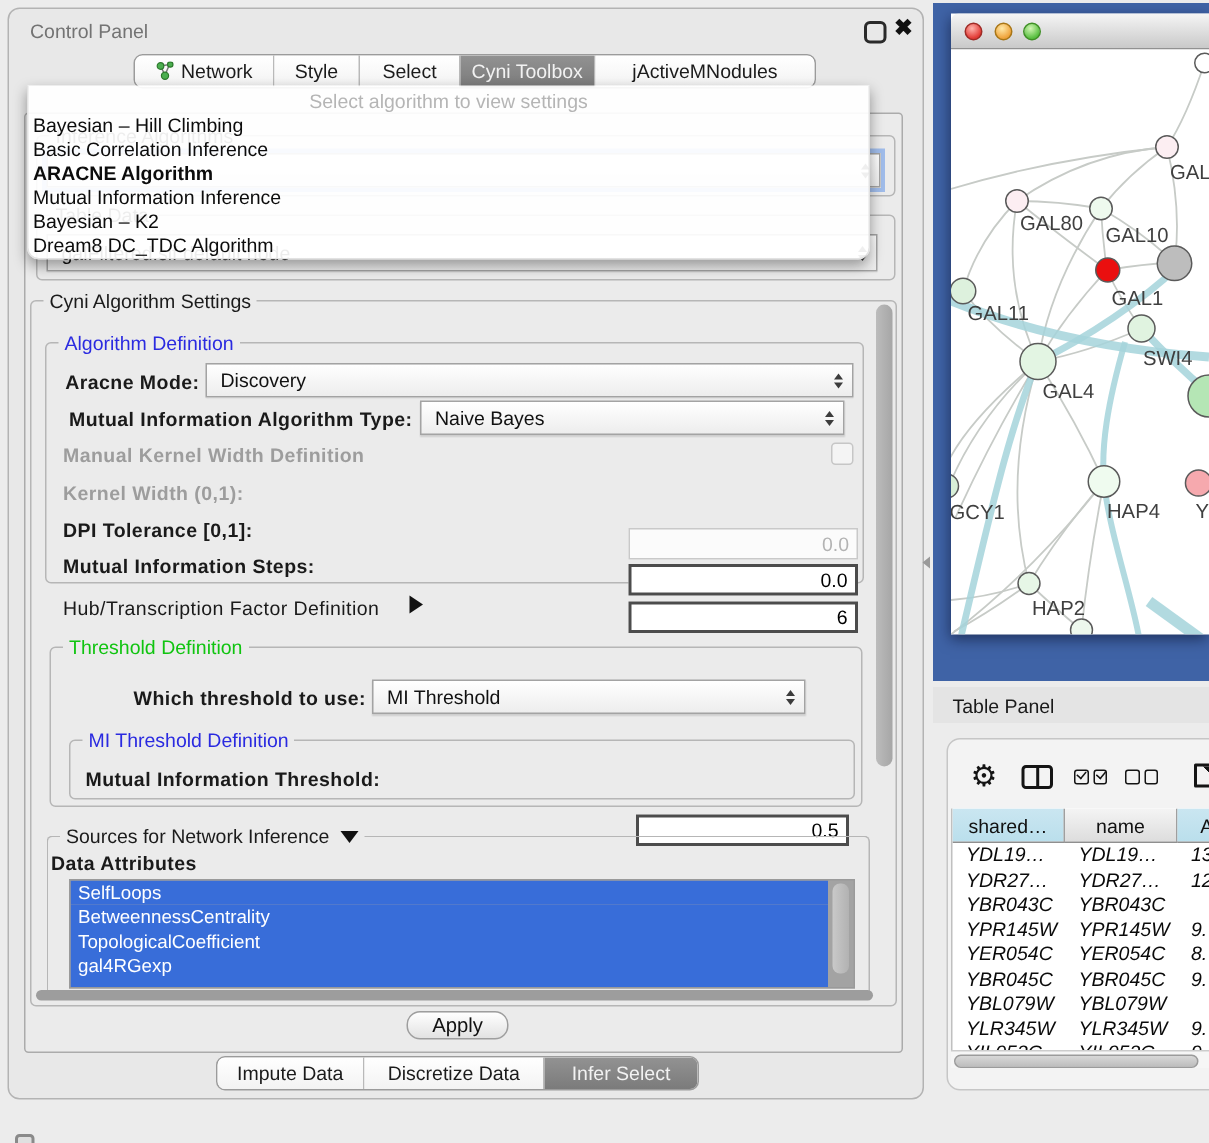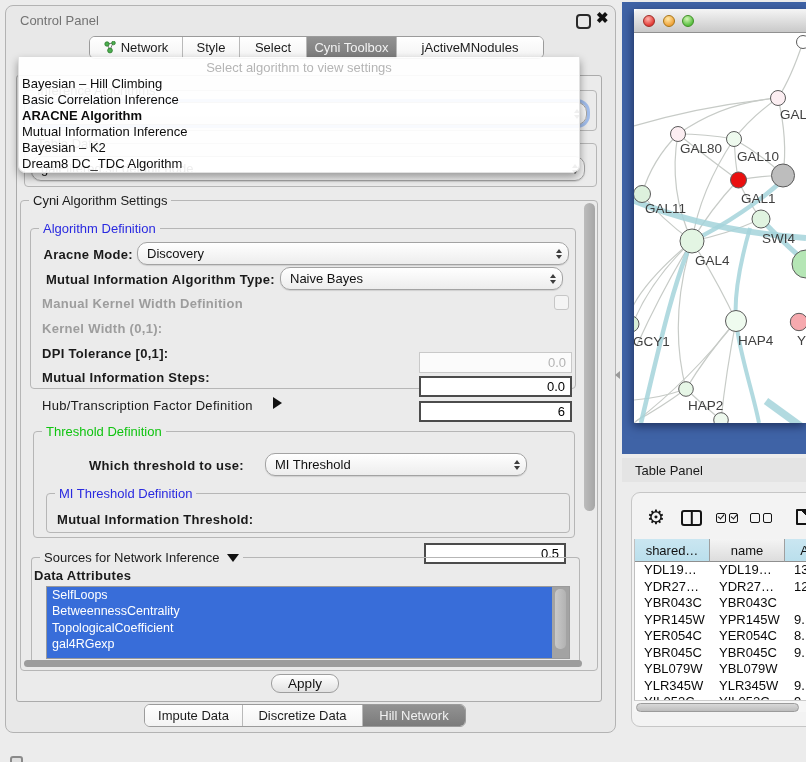--- a/index.html
+++ b/index.html
@@ -25,21 +25,21 @@
 
   
   #content { left:10px; top:69px; width:586px; height:627px; background:#ebebeb;
     border:1px solid #ababab; border-radius:3px; }
 
   .group { position:absolute; border:1px solid #b6b6b6; border-radius:4px; }
   .gtitle { position:absolute; top:-8px; left:8px; background:#ebebeb; padding:0 4px;
     font-size:13px; color:#1b1b1b; white-space:nowrap; }
 
   .combo { position:absolute; background:linear-gradient(#ffffff,#ededed); border:1px solid #a3a3a3;
-    border-radius:10px; box-shadow:0 1px 1px rgba(0,0,0,0.12); font-size:13px; color:#111;
+    border-radius:0; box-shadow:0 1px 1px rgba(0,0,0,0.12); font-size:13px; color:#111;
     display:flex; align-items:center; padding-left:9px; }
   .combo .arrows { position:absolute; right:6px; top:50%; transform:translateY(-50%);
     display:flex; flex-direction:column; gap:2px; }
   .combo .arrows i { display:block; width:0; height:0; border-left:3.5px solid transparent;
     border-right:3.5px solid transparent; }
   .combo .arrows i.up { border-bottom:4.5px solid #3c3c3c; }
   .combo .arrows i.dn { border-top:4.5px solid #3c3c3c; }
 
   .field { position:absolute; background:#ffffff; border:2px solid #4c4c4c; font-size:13px;
     color:#000; text-align:right; padding:0 5px; display:flex; align-items:center; justify-content:flex-end;margin-top:35px; }
@@ -107,21 +107,21 @@
 
   
   #tbl { left:634px; top:539px; width:172px; height:173px; background:#fff; border-left:1px solid #c0c0c0; overflow:hidden;}
   #tbl-head { position:absolute; left:0; top:0; height:23px; display:flex; }
   .th { height:23px; border-right:1px solid #9f9f9f; border-bottom:1px solid #8f8f8f;
     font-size:13px; color:#111; display:flex; align-items:center; justify-content:center; }
   .th.hl { background:linear-gradient(#cae6f1,#badfec); }
   .th.plain { background:linear-gradient(#f4f4f4,#dddddd); }
   #tbl-body { position:absolute; left:0; top:23px; width:240px; }
   .tr { display:flex; height:16.5px; }
-  .td { font-size:13px; color:#0a0a0a; padding-left:9px; white-space:nowrap; overflow:hidden; }
+  .td { font-size:13px; color:#0a0a0a; padding-left:9px; white-space:nowrap; overflow:hidden;font-style:italic; }
   #tbl-hscroll { left:634px; top:700px; width:172px; height:12px; background:#f6f6f6; border-top:1px solid #cccccc; }
   #tbl-hthumb { left:2px; top:1.5px; width:163px; height:9px; border:1px solid #9b9b9b; border-radius:5px;
     background:linear-gradient(#d8d8d8,#bdbdbd); }
 
   
   #split-arrow { left:615px; top:371px; width:0; height:0; border-top:4px solid transparent;
     border-bottom:4px solid transparent; border-right:5px solid #9a9a9a; }
   #mini-icon { left:10px; top:756px; width:13px; height:12px; border:2px solid #8a8a8a;
     border-radius:3px; background:#e0e0e0; }
 
@@ -222,21 +222,21 @@
           <span>6</span>
         </div>
 
         <span class="lbl" style="left:21px; top:197px; font-weight:normal">Hub/Transcription Factor Definition</span>
         <div class="abs" style="left:252px; top:196px; width:0; height:0; border-top:6px solid transparent; border-bottom:6px solid transparent; border-left:9px solid #111"></div>
 
         <div class="group" style="left:12px; top:230px; width:542px; height:107px">
           <span class="gtitle" id="threshold-title" style="color: rgb(16, 196, 16);">Threshold Definition</span>
         </div>
         <span class="lbl" style="right:340px; top:257px">Which threshold to use:</span>
-        <div class="combo" style="left:244px; top:252px; width:262px; height:23px">
+        <div class="combo" style="left:227px; top:252px; width:289px; height:23px">
           <span>MI Threshold</span>
           <span class="arrows">
               <i class="up"></i>
               <i class="dn"></i>
             </span>
         </div>
         <div class="group" style="left:25px; top:292px; width:524px; height:40px">
           <span class="gtitle" id="mi-thr-title" style="color: rgb(42, 42, 224);">MI Threshold Definition</span>
         </div>
         <span class="lbl" style="left:36px; top:311px">Mutual Information Threshold:</span>
@@ -273,21 +273,21 @@
   </div>
 
   <div class="abs" id="bottom-tabs">
     <div class="tabseg" style="width:98px">
       <span>Impute Data</span>
     </div>
     <div class="tabseg" style="width:120px">
       <span>Discretize Data</span>
     </div>
     <div class="tabseg sel" style="width:102px">
-      <span>Hill Network</span>
+      <span>Infer Select</span>
     </div>
   </div>
 
   <div class="abs" id="algo-popup" style="left:12px; top:51px">
     <div class="prompt">Select algorithm to view settings</div>
     <div id="popup-items">
         <div class="pitem" style="top: 19px;">Bayesian – Hill Climbing</div>
         <div class="pitem" style="top: 35px;">Basic Correlation Inference</div>
         <div class="pitem bold" style="top: 51px;">ARACNE Algorithm</div>
         <div class="pitem" style="top: 67px;">Mutual Information Inference</div>

